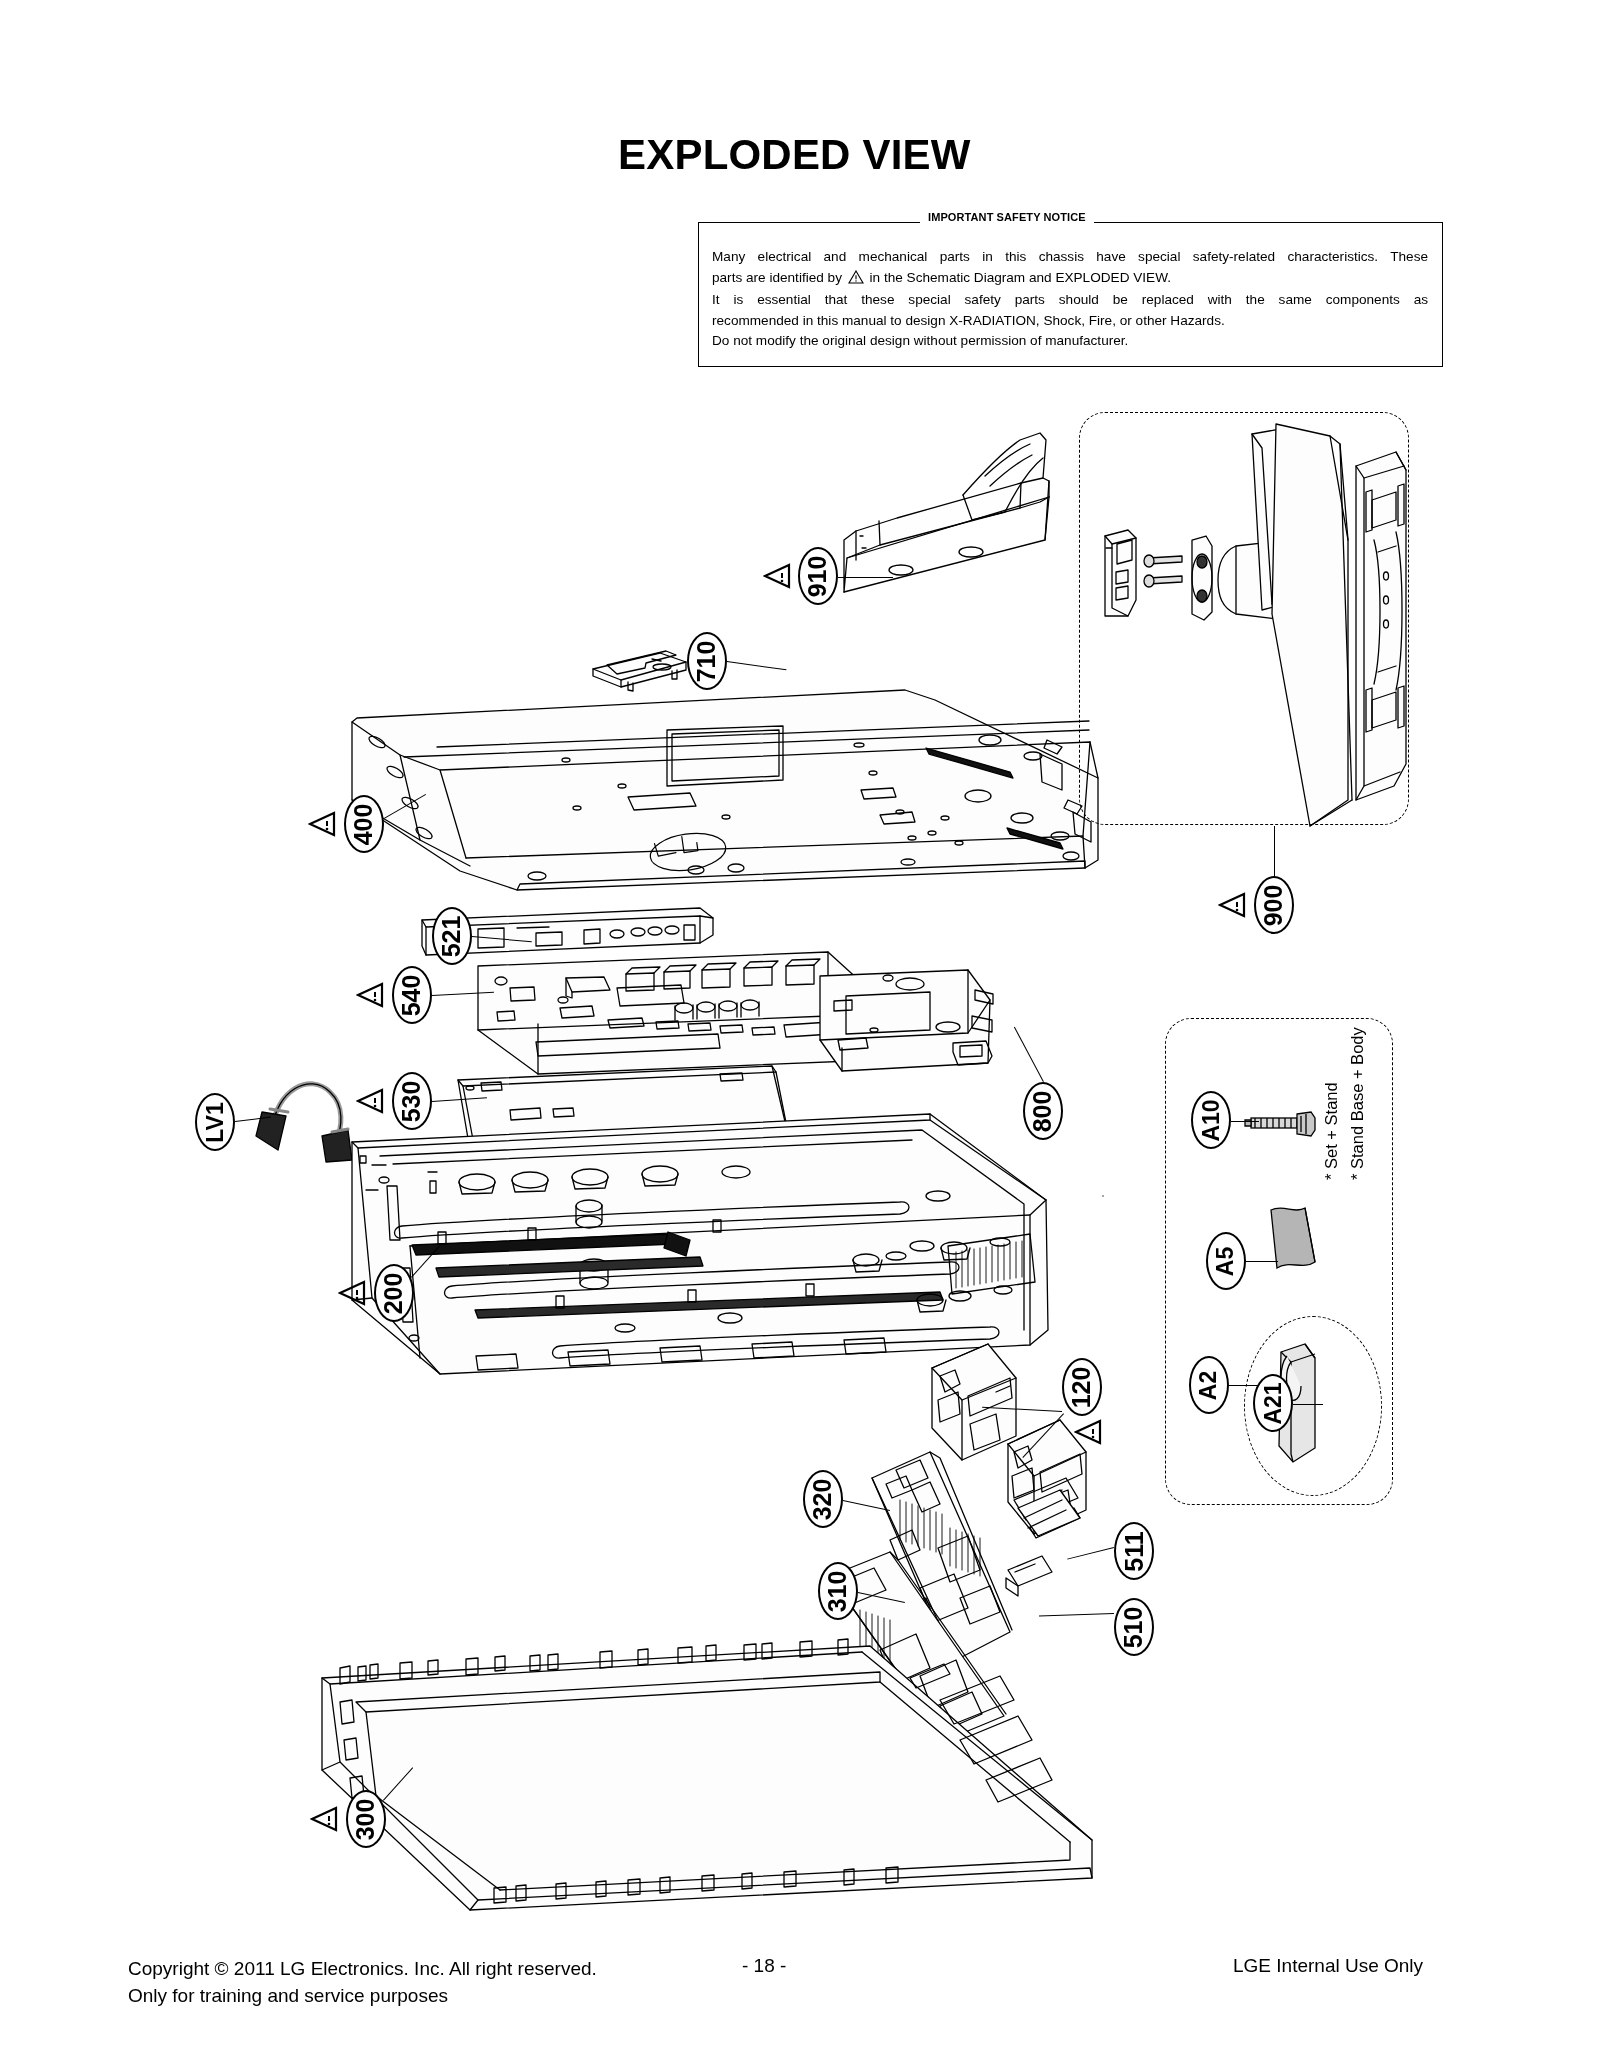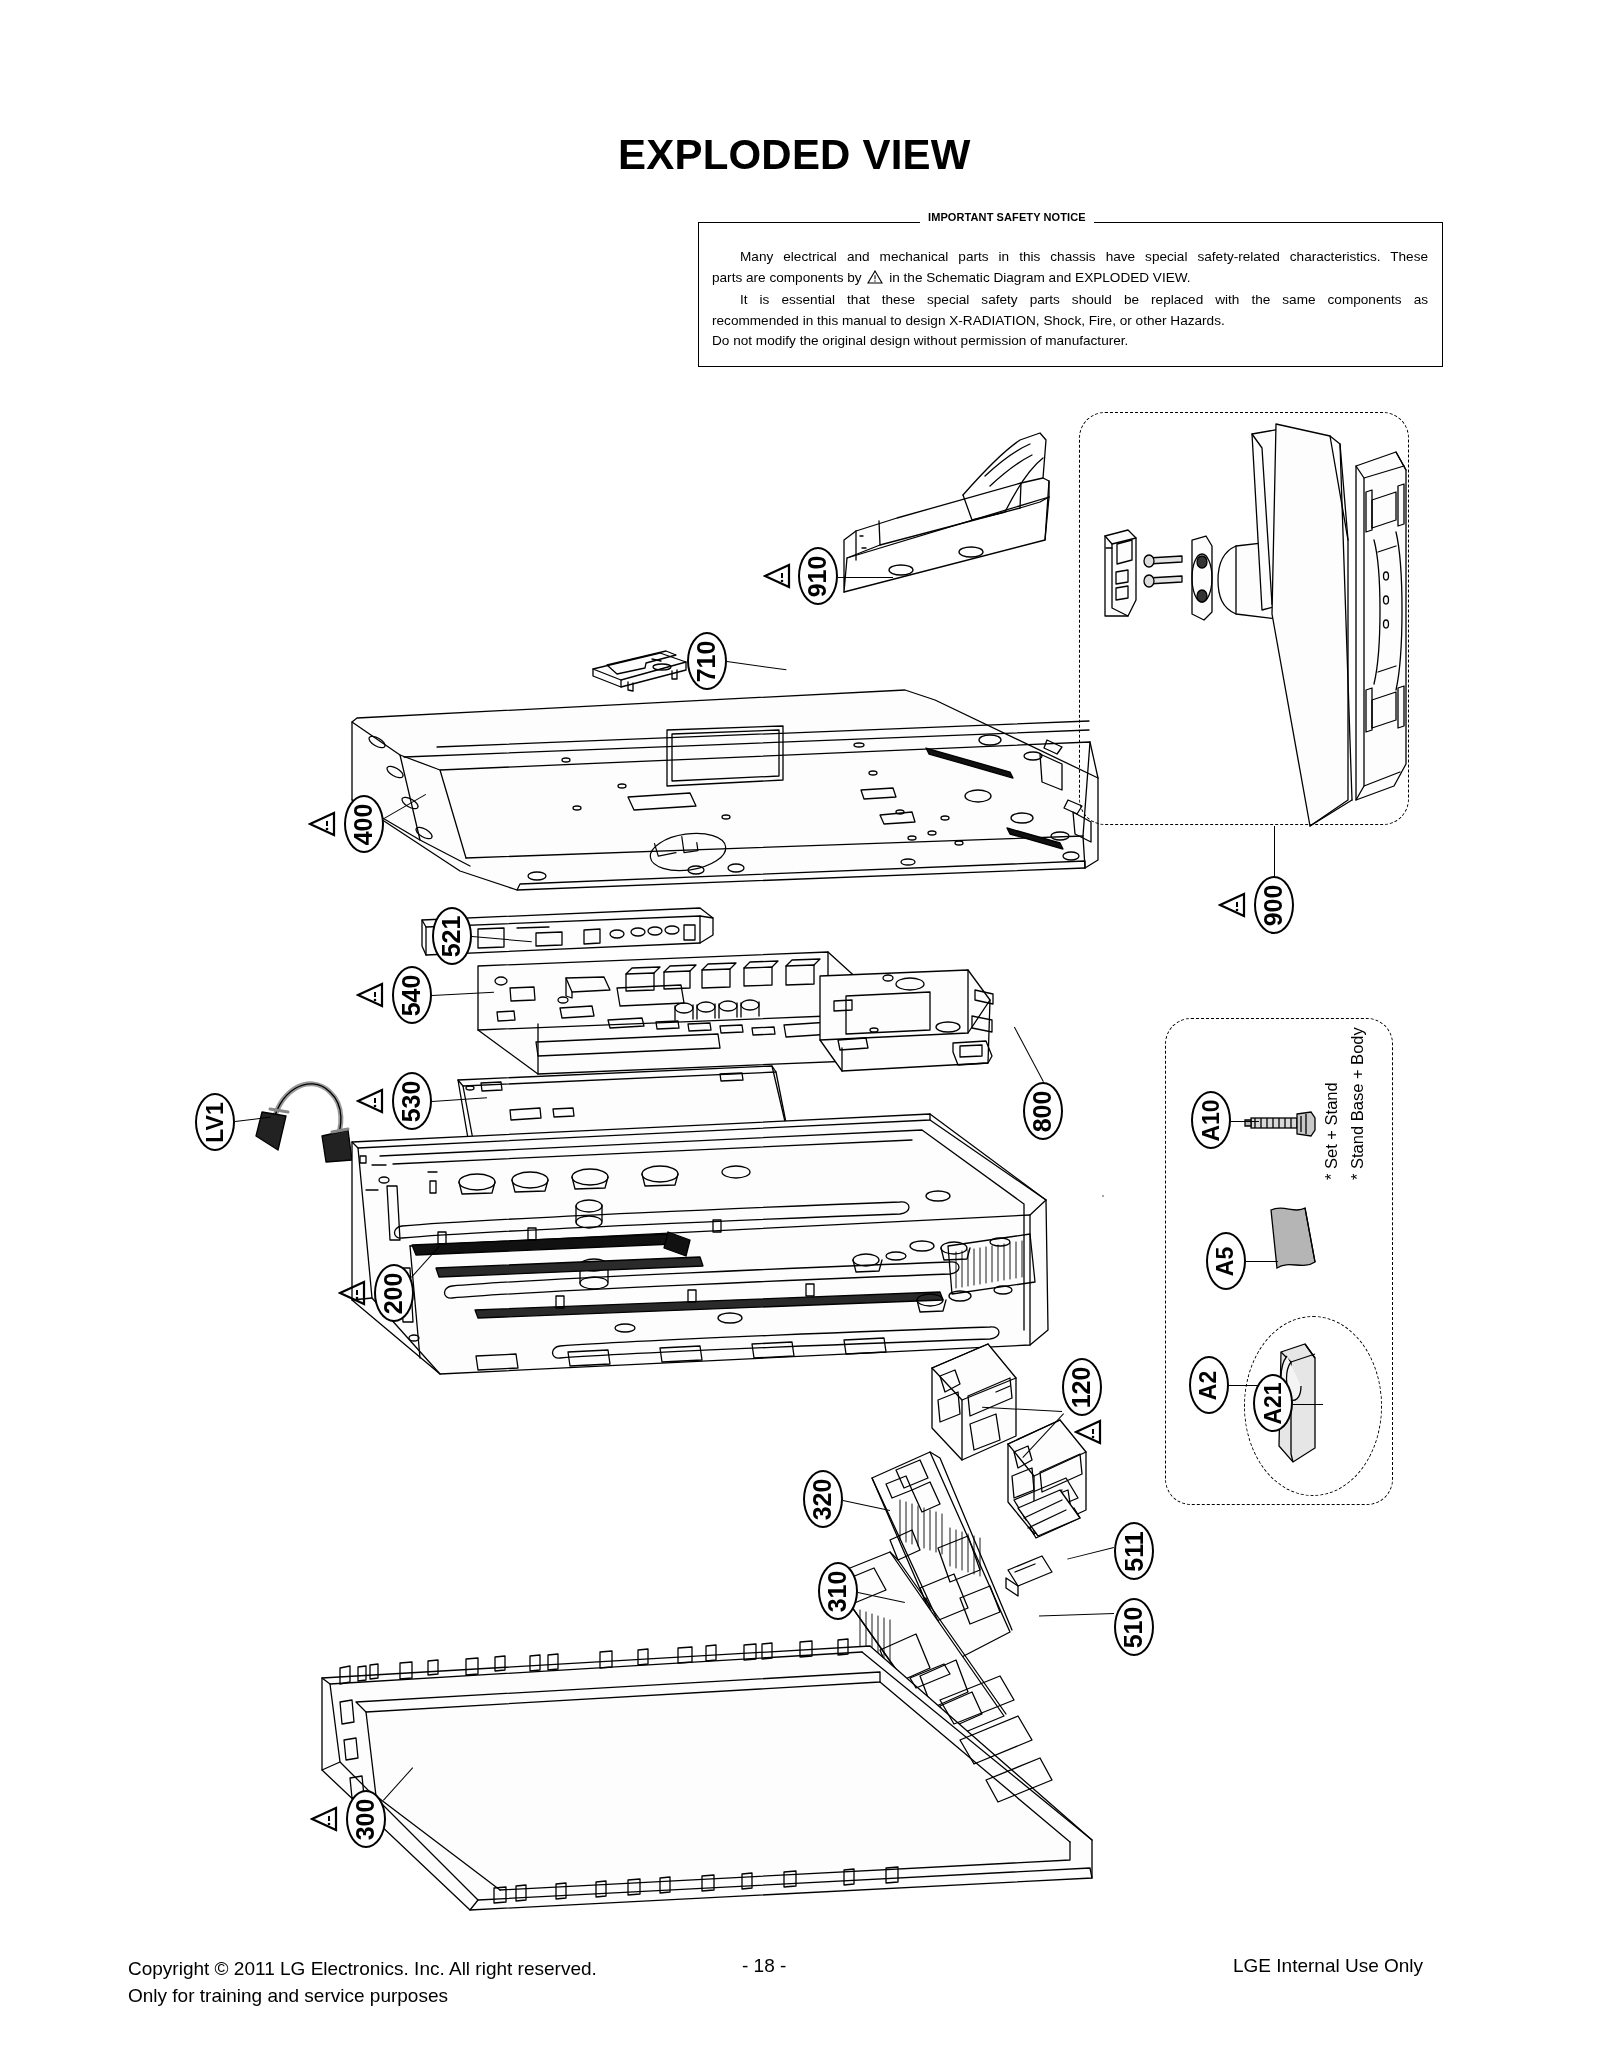--- a/index.html
+++ b/index.html
@@ -23,21 +23,21 @@
   }
   #safety-legend{
     position:absolute;left:920px;top:211px;background:#fff;padding:0 8px;
     font-size:11px;font-weight:bold;letter-spacing:.1px;white-space:nowrap;
   }
   #safety-body{
     position:absolute;left:712px;top:247px;width:716px;
     font-size:13.6px;line-height:20.5px;text-align:justify;
   }
   #safety-body p{margin:0;}
-  #safety-body .just{text-align:justify;text-align-last:justify;margin-left:28px;}
+  #safety-body .just{text-align:justify;text-align-last:justify;}
   .inline-warn{display:inline-block;vertical-align:-2px;margin:0 2px;}
 
   
   .callout{
     position:absolute;width:40px;height:58px;border:2px solid #000;
     border-radius:50%/50%;background:#fff;box-sizing:border-box;
     display:flex;align-items:center;justify-content:center;
   }
   .callout span{
     transform:rotate(-90deg);font-size:25px;font-weight:bold;
@@ -82,21 +82,21 @@
 
 <div class="page">
 
   <div id="page-title">EXPLODED VIEW</div>
 
   <div id="safety-box"></div>
   <div id="safety-legend">IMPORTANT SAFETY NOTICE</div>
   <div id="safety-body">
     <p class="just">Many electrical and mechanical parts in this chassis have special safety-related characteristics. These</p>
     <p>
-      <span>parts are components by</span>
+      <span>parts are identified by</span>
       <span class="inline-warn">
         <svg width="16" height="14" viewBox="0 0 16 14">
           <path d="M8 1 L15 13 L1 13 Z" fill="none" stroke="#000" stroke-width="1.1"></path>
           <path d="M8 5.2 L8 9.2" stroke="#000" stroke-width="1.1"></path>
           <circle cx="8" cy="11" r="0.7" fill="#000"></circle>
         </svg>
       </span>
       <span>in the Schematic Diagram and EXPLODED VIEW.</span>
     </p>
     <p class="just">It is essential that these special safety parts should be replaced with the same components as</p>

